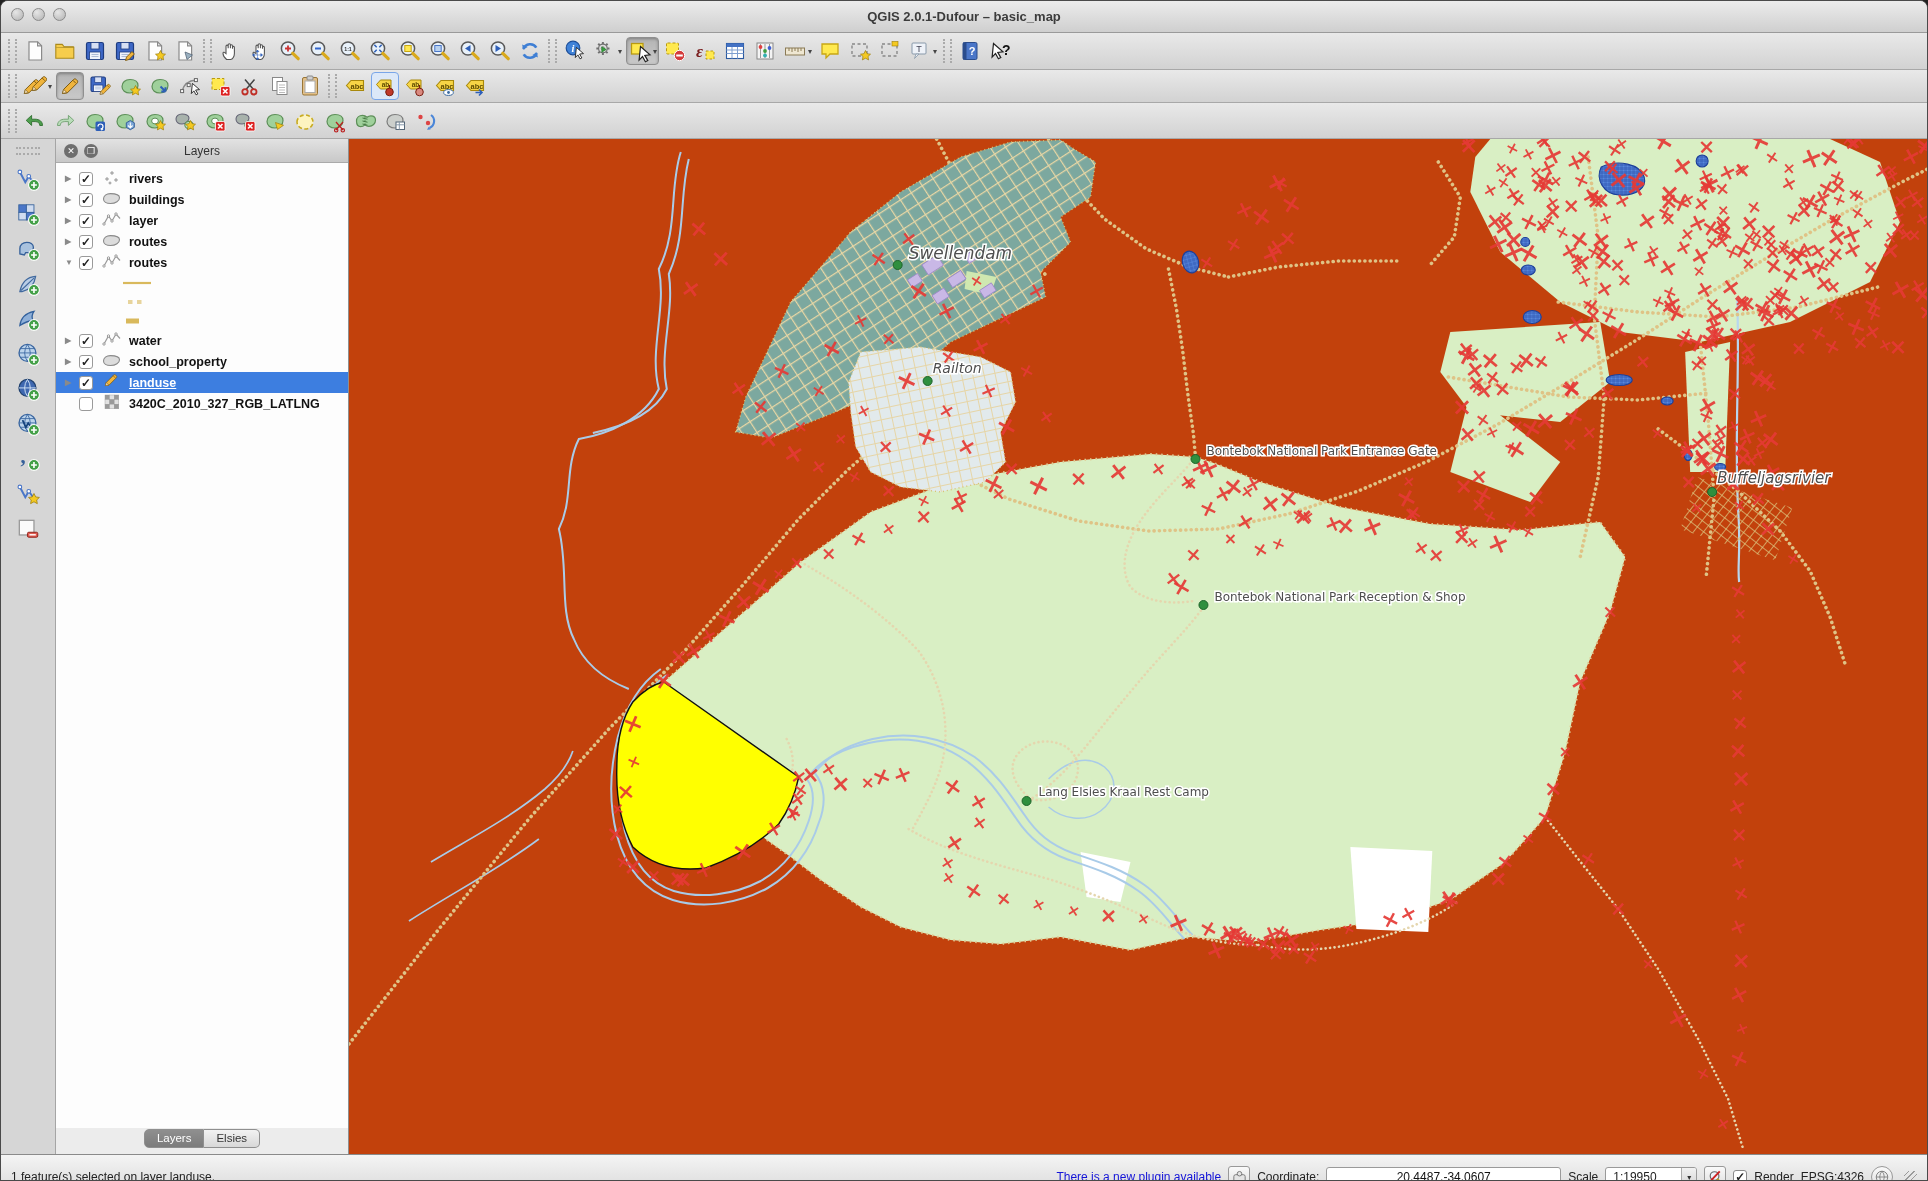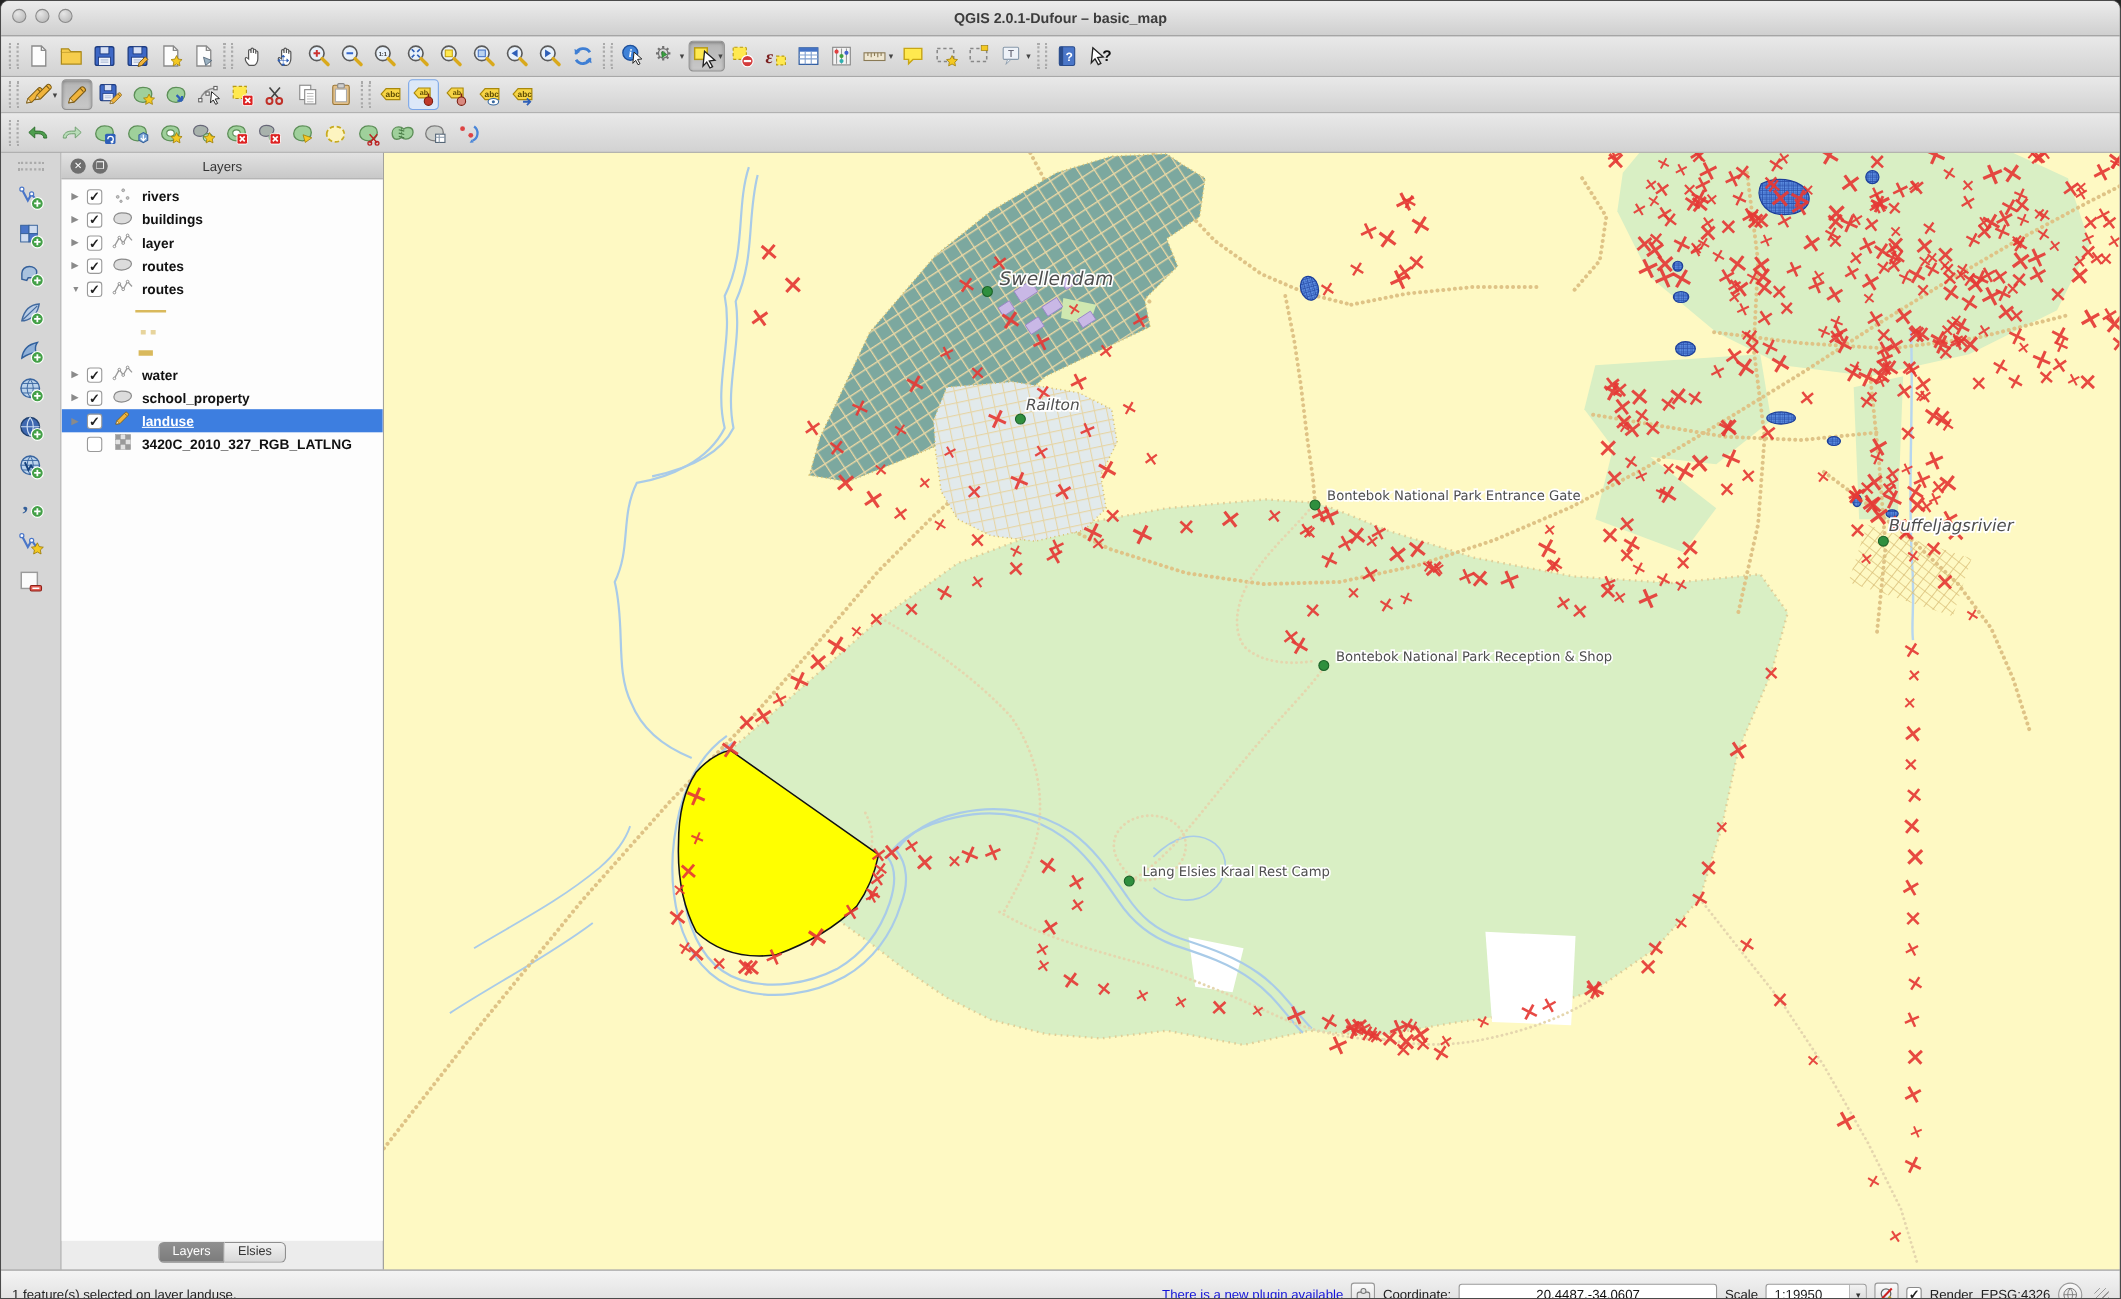--- a/index.html
+++ b/index.html
@@ -50,21 +50,21 @@
   .lrow.sel{background:#3d7ee0;color:#fff;}
   .lrow.sel .lname{text-decoration:underline;}
   .crow{display:flex;align-items:center;height:19px;padding-left:64px;}
   .panel-tabs{height:26px;display:flex;align-items:flex-start;justify-content:center;gap:0;padding-top:1px;}
   .ptab{font-size:11.5px;padding:2px 12px 3px;border:1px solid #8f8f8f;background:linear-gradient(#f2f2f2,#d8d8d8);
         color:#333;}
   .ptab:first-child{border-radius:5px 0 0 5px;}
   .ptab:last-child{border-radius:0 5px 5px 0;border-left:none;}
   .ptab.on{background:linear-gradient(#8f8f8f,#7c7c7c);color:#fff;}
   
-  #map{flex:1;position:relative;background:#fef9c3;overflow:hidden;}
+  #map{flex:1;position:relative;background:#c2410c;overflow:hidden;}
   #map svg{display:block;}
   
   #statusbar{height:45px;background:linear-gradient(#f4f4f4,#d6d6d6);border-top:1px solid #8a8a8a;
              display:flex;align-items:center;padding:0 10px;font-size:12px;color:#222;}
   #statusbar .msg{flex:0 0 auto;}
   .sb-right{margin-left:auto;display:flex;align-items:center;gap:7px;}
   .sb-right a{color:#1414d8;cursor:pointer;}
   .sbicon{width:22px;height:22px;background:linear-gradient(#fafafa,#ddd);border:1px solid #999;border-radius:3px;
           display:flex;align-items:center;justify-content:center;padding:0;}
   .sbicon svg{width:17px;height:17px;}

